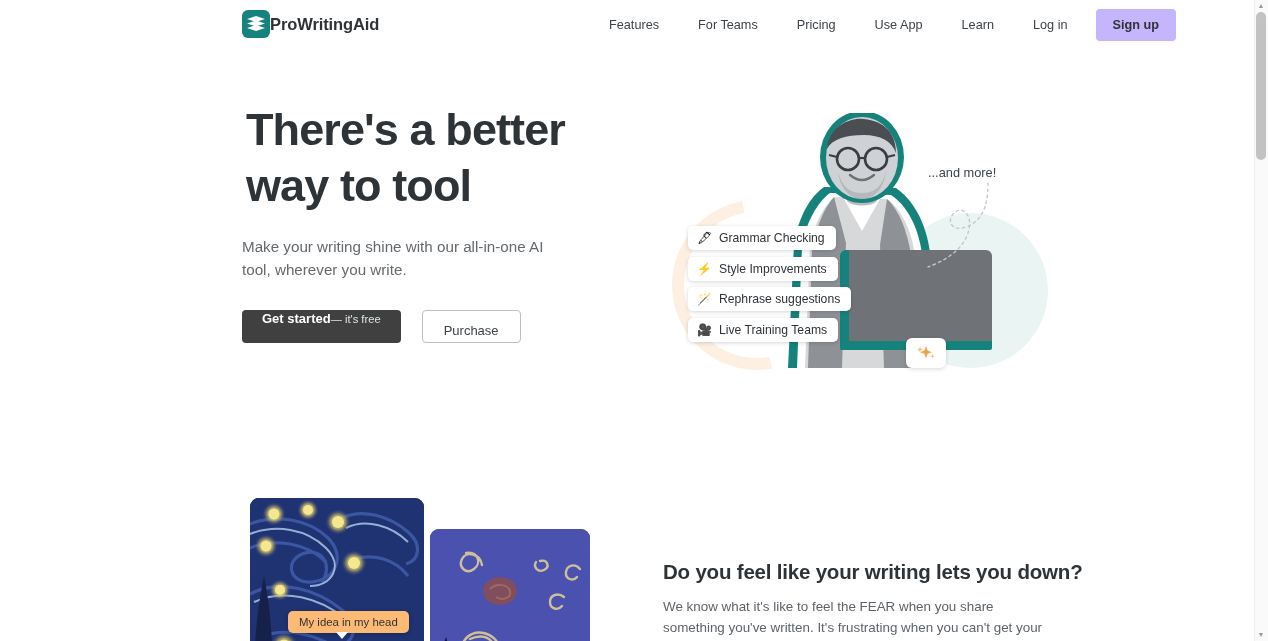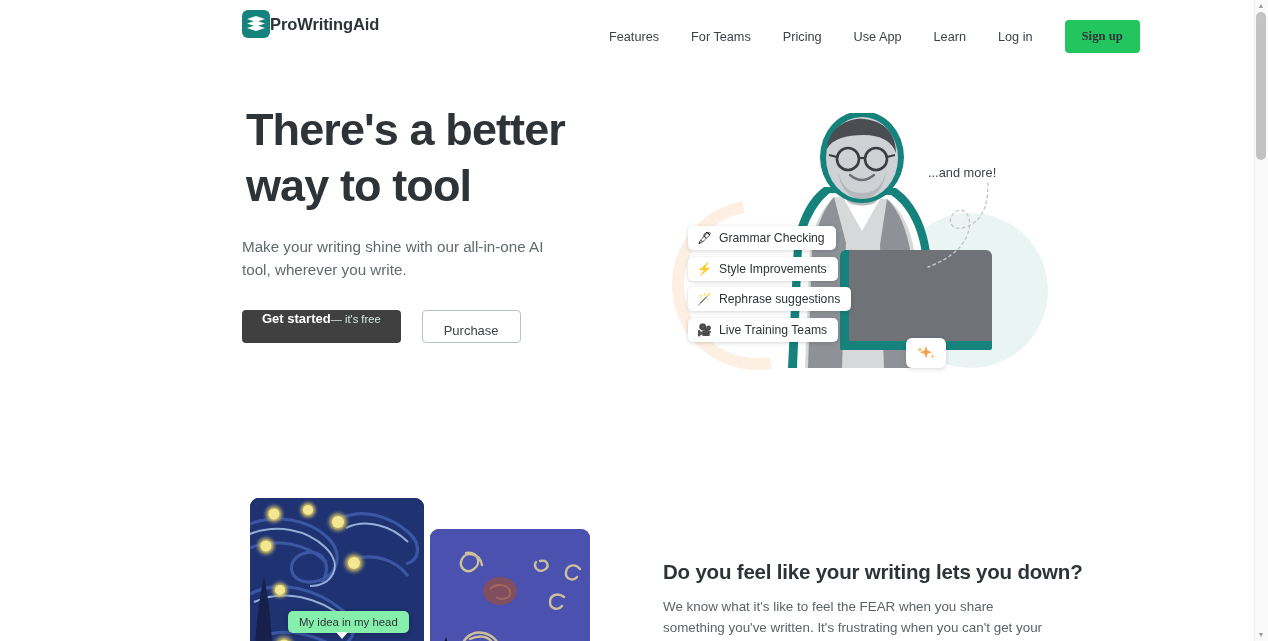--- a/index.html
+++ b/index.html
@@ -48,46 +48,45 @@
   .brand-name {
     font-size: 16.5px;
     font-weight: bold;
     color: #2e3338;
     letter-spacing: -0.1px;
     white-space: nowrap;
   }
 
   .nav {
     position: absolute;
-    left: 598px; top: 12px;
+    left: 598px; top: 0;
     height: 49px;
     display: flex;
     align-items: center;
-    gap: 10px;
+    gap: 17px;
   }
   .nav-link {
     font-size: 12.7px;
     color: #3d4349;
     padding: 6px 11px;
     white-space: nowrap;
     cursor: pointer;
     text-decoration: none;
   }
   .signup-btn {
-    margin-left: 11px;
-    background: #22c55e;
+    background: #c4b5fd;
     color: #2f3338;
     font-size: 12.7px;
     font-weight: bold;
     border: none;
     border-radius: 4px;
     padding: 9px 17px;
     cursor: pointer;
     white-space: nowrap;
-    font-family: Liberation Serif, serif;
+    font-family: Liberation Sans, sans-serif;
   }
 
   
   .hero-left {
     position: absolute;
     left: 242px; top: 98px;
     width: 400px;
   }
   .hero-title {
     font-size: 45px;
@@ -252,21 +251,21 @@
     position: absolute;
     left: 430px; top: 529px;
     width: 160px; height: 160px;
     border-radius: 9px;
     overflow: hidden;
     background: #4a51ae;
   }
   .bubble {
     position: absolute;
     left: 288px; top: 611px;
-    background: #86efac;
+    background: #fdba74;
     border-radius: 5px;
     box-shadow: 0 1px 5px rgba(0,0,0,0.2);
     padding: 5px 11px;
     font-size: 11.4px;
     color: #2e3338;
     white-space: nowrap;
     z-index: 5;
   }
   .bubble::after {
     content: "";

